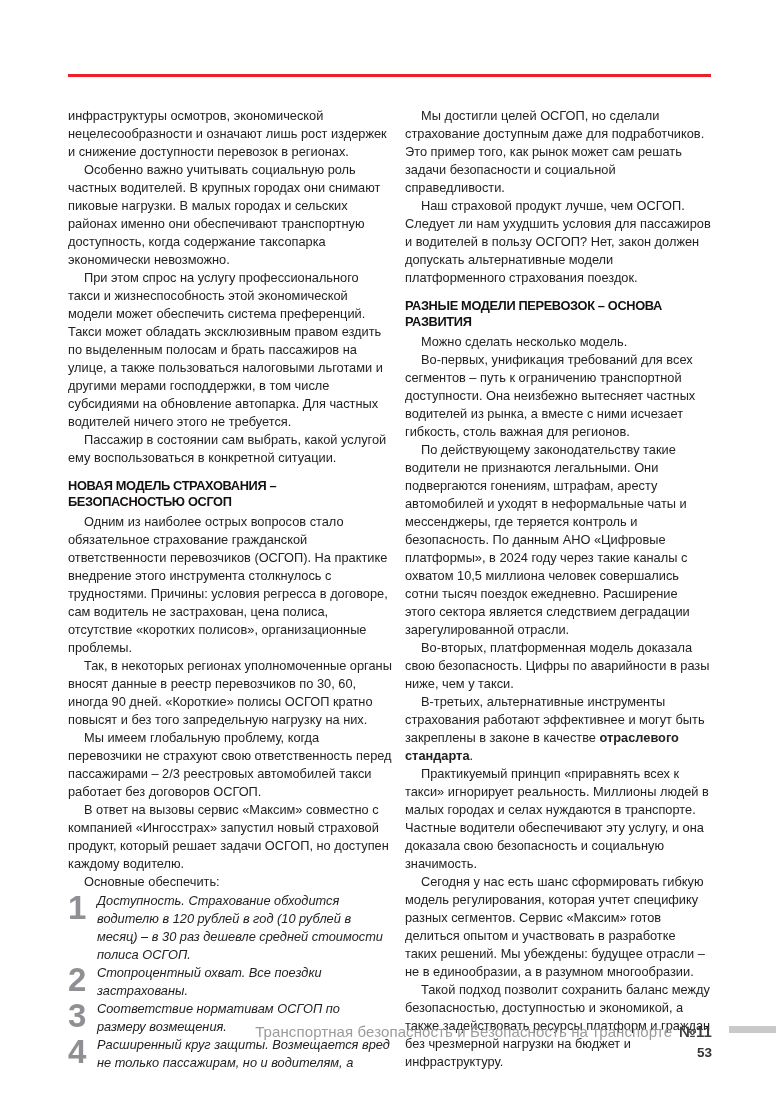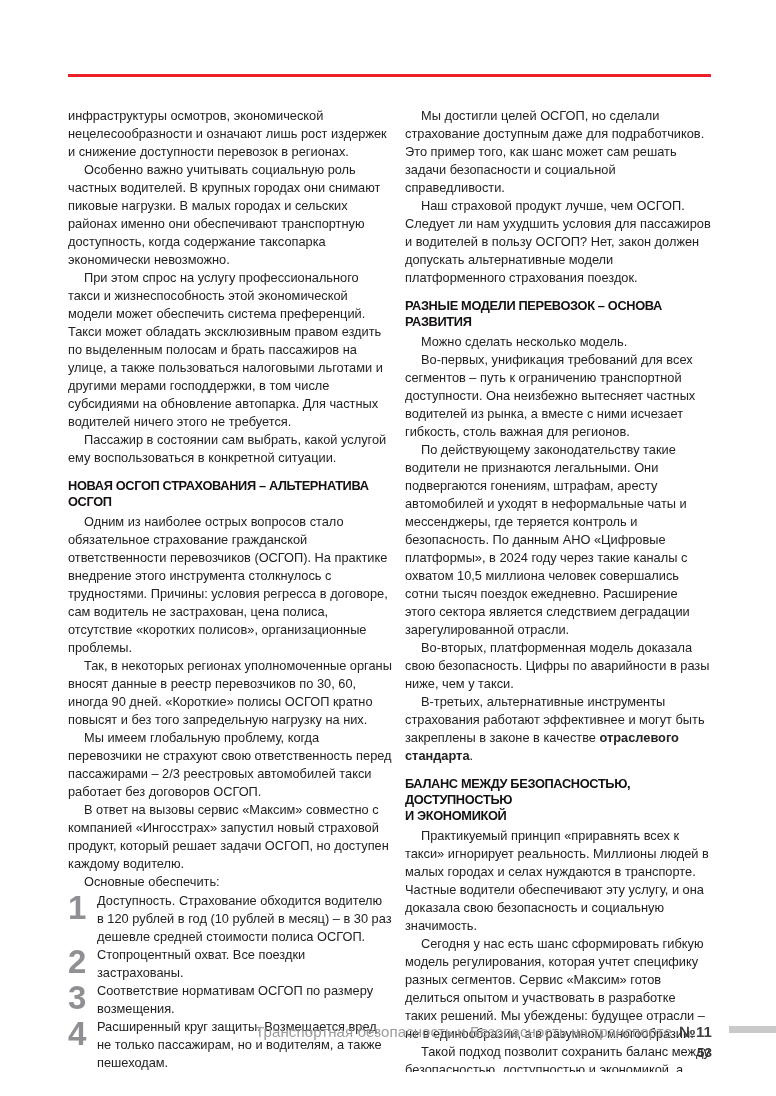--- a/index.html
+++ b/index.html
@@ -22,21 +22,21 @@
     margin:11px 0 3px 0; font-size:12.8px; line-height:16px; font-weight:bold;
     color:#141011; letter-spacing:-0.35px; white-space:pre-line;
   }
 
   .num-list { margin-top:1px; }
   .list-item { display:flex; align-items:flex-start; }
   .list-item .num {
     flex:0 0 28px; width:28px; font-size:33px; line-height:31px; font-weight:bold;
     color:#8e9093; letter-spacing:-1px;
   }
-  .list-item .item-text { flex:1; font-size:12.8px; line-height:18px; padding-left:1px; }
+  .list-item .item-text { flex:1; font-size:12.8px; line-height:18px; padding-left:1px;font-style:italic; }
 
   .footer-meta {
     position:absolute; top:1023px; left:0; right:64px; text-align:right;
     font-size:15px; color:#9c9a9a; letter-spacing:0.1px;
   }
   .footer-meta .issue { color:#3f3e40; font-weight:bold; margin-left:7px; }
   .footer-bar { position:absolute; top:1026px; right:0; width:47px; height:7px; background:#c9c9c9; }
   .page-num {
     position:absolute; top:1045px; right:64px; font-size:13.5px; font-weight:bold; color:#343434;margin-left:35px;
   }
@@ -46,21 +46,21 @@
 
 <div class="page">
   <div class="top-rule"></div>
 
   <main class="columns">
     <section class="col col-left" id="col-left">
         <p class="para"><span>инфраструктуры осмотров, экономической нецелесообразности и означают лишь рост издержек и снижение доступности перевозок в регионах.</span></p>
         <p class="para indent"><span>Особенно важно учитывать социальную роль частных водителей. В крупных городах они снимают пиковые нагрузки. В малых городах и сельских районах именно они обеспечивают транспортную доступность, когда содержание таксопарка экономически невозможно.</span></p>
         <p class="para indent"><span>При этом спрос на услугу профессионального такси и жизнеспособность этой экономической модели может обеспечить система преференций. Такси может обладать эксклюзивным правом ездить по выделенным полосам и брать пассажиров на улице, а также пользоваться налоговыми льготами и другими мерами господдержки, в том числе субсидиями на обновление автопарка. Для частных водителей ничего этого не требуется.</span></p>
         <p class="para indent"><span>Пассажир в состоянии сам выбрать, какой услугой ему воспользоваться в конкретной ситуации.</span></p>
-        <h2 class="section-heading">НОВАЯ ОСГОП СТРАХОВАНИЯ – АЛЬТЕРНАТИВА ОСГОП</h2>
+        <h2 class="section-heading">НОВАЯ МОДЕЛЬ СТРАХОВАНИЯ – БЕЗОПАСНОСТЬЮ ОСГОП</h2>
         <p class="para indent"><span>Одним из наиболее острых вопросов стало обязательное страхование гражданской ответственности перевозчиков (ОСГОП). На практике внедрение этого инструмента столкнулось с трудностями. Причины: условия регресса в договоре, сам водитель не застрахован, цена полиса, отсутствие «коротких полисов», организационные проблемы.</span></p>
         <p class="para indent"><span>Так, в некоторых регионах уполномоченные органы вносят данные в реестр перевозчиков по 30, 60, иногда 90 дней. «Короткие» полисы ОСГОП кратно повысят и без того запредельную нагрузку на них.</span></p>
         <p class="para indent"><span>Мы имеем глобальную проблему, когда перевозчики не страхуют свою ответственность перед пассажирами – 2/3 реестровых автомобилей такси работает без договоров ОСГОП.</span></p>
         <p class="para indent"><span>В ответ на вызовы сервис «Максим» совместно с компанией «Ингосстрах» запустил новый страховой продукт, который решает задачи ОСГОП, но доступен каждому водителю.</span></p>
         <p class="para indent"><span>Основные обеспечить:</span></p>
         <div class="num-list">
           <div class="list-item">
             <span class="num">1</span>
             <div class="item-text">Доступность. Страхование обходится водителю в 120 рублей в год (10 рублей в месяц) – в 30 раз дешевле средней стоимости полиса ОСГОП.</div>
           </div>
@@ -72,30 +72,28 @@
             <span class="num">3</span>
             <div class="item-text">Соответствие нормативам ОСГОП по размеру возмещения.</div>
           </div>
           <div class="list-item">
             <span class="num">4</span>
             <div class="item-text">Расширенный круг защиты. Возмещается вред не только пассажирам, но и водителям, а также пешеходам.</div>
           </div>
         </div>
       </section>
     <section class="col col-right" id="col-right">
-        <p class="para indent"><span>Мы достигли целей ОСГОП, но сделали страхование доступным даже для подработчиков. Это пример того, как шанс может сам решать задачи безопасности и социальной справедливости.</span></p>
+        <p class="para indent"><span>Мы достигли целей ОСГОП, но сделали страхование доступным даже для подработчиков. Это пример того, как рынок может сам решать задачи безопасности и социальной справедливости.</span></p>
         <p class="para indent"><span>Наш страховой продукт лучше, чем ОСГОП. Следует ли нам ухудшить условия для пассажиров и водителей в пользу ОСГОП? Нет, закон должен допускать альтернативные модели платформенного страхования поездок.</span></p>
         <h2 class="section-heading">РАЗНЫЕ МОДЕЛИ ПЕРЕВОЗОК – ОСНОВА РАЗВИТИЯ</h2>
         <p class="para indent"><span>Можно сделать несколько модель.</span></p>
         <p class="para indent"><span>Во-первых, унификация требований для всех сегментов – путь к ограничению транспортной доступности. Она неизбежно вытесняет частных водителей из рынка, а вместе с ними исчезает гибкость, столь важная для регионов.</span></p>
         <p class="para indent"><span>По действующему законодательству такие водители не признаются легальными. Они подвергаются гонениям, штрафам, аресту автомобилей и уходят в неформальные чаты и мессенджеры, где теряется контроль и безопасность. По данным АНО «Цифровые платформы», в 2024 году через такие каналы с охватом 10,5 миллиона человек совершались сотни тысяч поездок ежедневно. Расширение этого сектора является следствием деградации зарегулированной отрасли.</span></p>
         <p class="para indent"><span>Во-вторых, платформенная модель доказала свою безопасность. Цифры по аварийности в разы ниже, чем у такси.</span></p>
         <p class="para indent"><span>В-третьих, альтернативные инструменты страхования работают эффективнее и могут быть закреплены в законе в качестве </span><span class="b">отраслевого стандарта</span><span>.</span></p>
-        <h2 class="section-heading">БАЛАНС МЕЖДУ БЕЗОПАСНОСТЬЮ, ДОСТУПНОСТЬЮ
-И ЭКОНОМИКОЙ</h2>
         <p class="para indent"><span>Практикуемый принцип «приравнять всех к такси» игнорирует реальность. Миллионы людей в малых городах и селах нуждаются в транспорте. Частные водители обеспечивают эту услугу, и она доказала свою безопасность и социальную значимость.</span></p>
         <p class="para indent"><span>Сегодня у нас есть шанс сформировать гибкую модель регулирования, которая учтет специфику разных сегментов. Сервис «Максим» готов делиться опытом и участвовать в разработке таких решений. Мы убеждены: будущее отрасли – не в единообразии, а в разумном многообразии.</span></p>
         <p class="para indent"><span>Такой подход позволит сохранить баланс между безопасностью, доступностью и экономикой, а также задействовать ресурсы платформ и граждан без чрезмерной нагрузки на бюджет и инфраструктуру.</span></p>
       </section>
   </main>
 
   <div class="footer-meta">
     <span>Транспортная безопасность и Безопасность на транспорте</span><span class="issue">№11</span>
   </div>
   <div class="footer-bar"></div>

